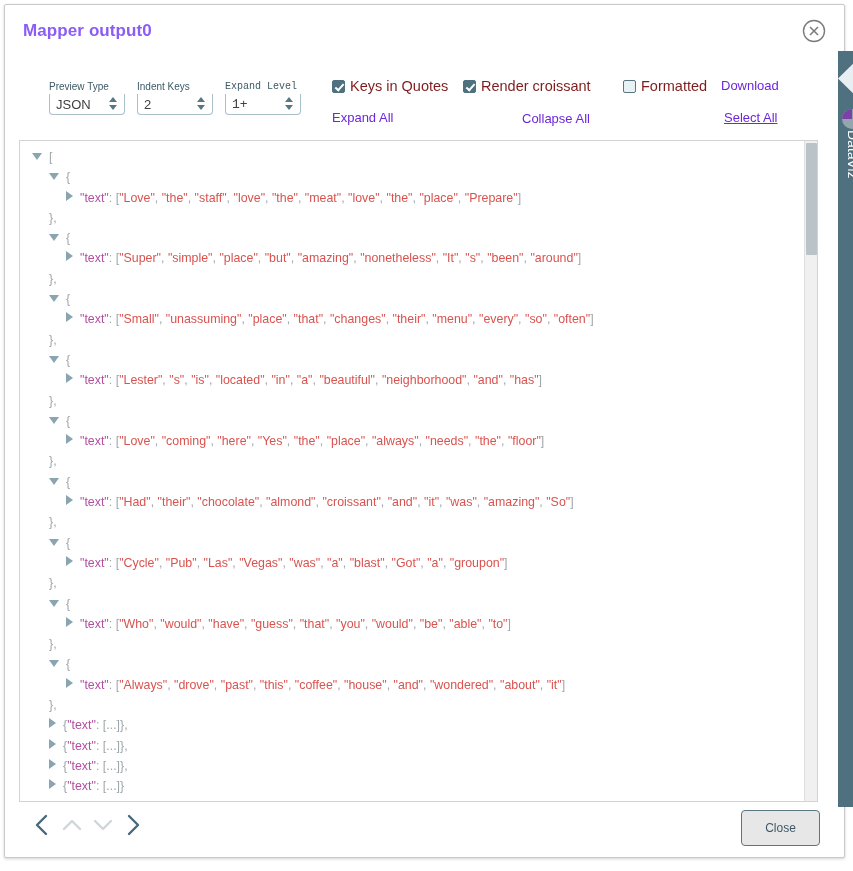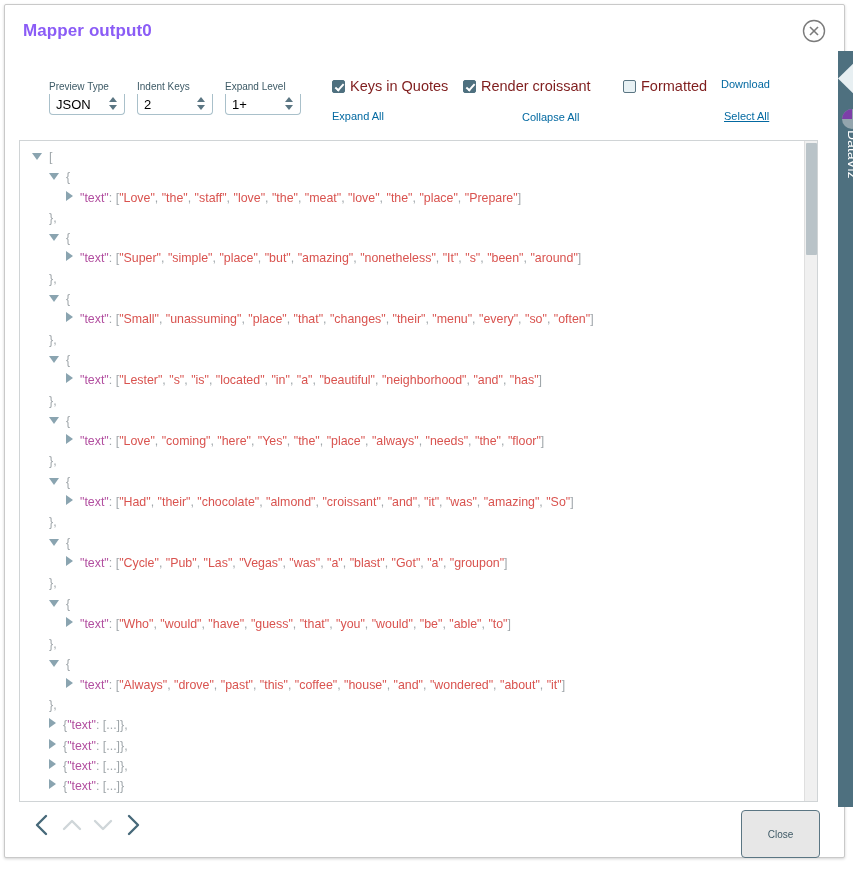--- a/index.html
+++ b/index.html
@@ -74,21 +74,21 @@
     border-radius: 0 0 4px 4px;
     height: 21px;
     background: #fff;
     box-sizing: border-box;
   }
   .select-value {
     position: absolute;
     left: 6px;
     top: 3px;
     font-size: 13px;
-    color: #000000;
+    color: #404040;
     white-space: nowrap;
   }
   .spinner {
     position: absolute;
     right: 6px;
     top: 3px;
     width: 9px;
     height: 15px;
     cursor: pointer;
   }
@@ -102,21 +102,21 @@
   .spinner i.up {
     border-bottom: 5px solid #5b7683;
     margin-bottom: 3px;
   }
   .spinner i.down {
     border-top: 5px solid #5b7683;
   }
 
   #f-preview { left: 44px; width: 76px; }
   #f-indent  { left: 132px; width: 76px; }
-  #f-expand  { left: 220px; width: 76px; }
+  #f-expand  { left: 220px; width: 76px; font-family: Liberation Mono, monospace; }
 
   
   .cb-row {
     position: absolute;
     top: 73px;
     font-size: 14.5px;
     color: #7f1d1d;
     white-space: nowrap;
     cursor: pointer;
   }
@@ -146,22 +146,22 @@
     border: solid #ffffff;
     border-width: 0 2px 2px 0;
     transform: rotate(42deg);
   }
   #cb-keys      { left: 327px; }
   #cb-render    { left: 458px; }
   #cb-formatted { left: 618px; text-align: center; }
 
   .txt-link {
     position: absolute;
-    font-size: 11px;
-    color: #0369a1;
+    font-size: 13px;
+    color: #6d28d9;
     cursor: pointer;
     white-space: nowrap;
   }
   #lnk-download { left: 716px; top: 73px; }
   #lnk-expand   { left: 327px; top: 105px; }
   #lnk-collapse { left: 517px; top: 106px; }
   #lnk-select   { left: 719px; top: 105px; text-decoration: underline; }
 
   
   #json-panel {
@@ -309,26 +309,26 @@
     cursor: pointer;
     vertical-align: middle;
   }
   .nav-chev svg { display: block; }
 
   #close-button {
     position: absolute;
     right: 24px;
     top: 9px;
     width: 79px;
-    height: 48px;
+    height: 36px;
     background: #e7e7e7;
     border: 1px solid #5b7683;
     border-radius: 4px;
     color: #3f5a66;
-    font-size: 10px;
+    font-size: 12px;
     font-family: "Liberation Sans", sans-serif;
     cursor: pointer;
     padding: 4px;
   }
 </style>
 </head>
 <body>
 
 <div id="dialog">
 

